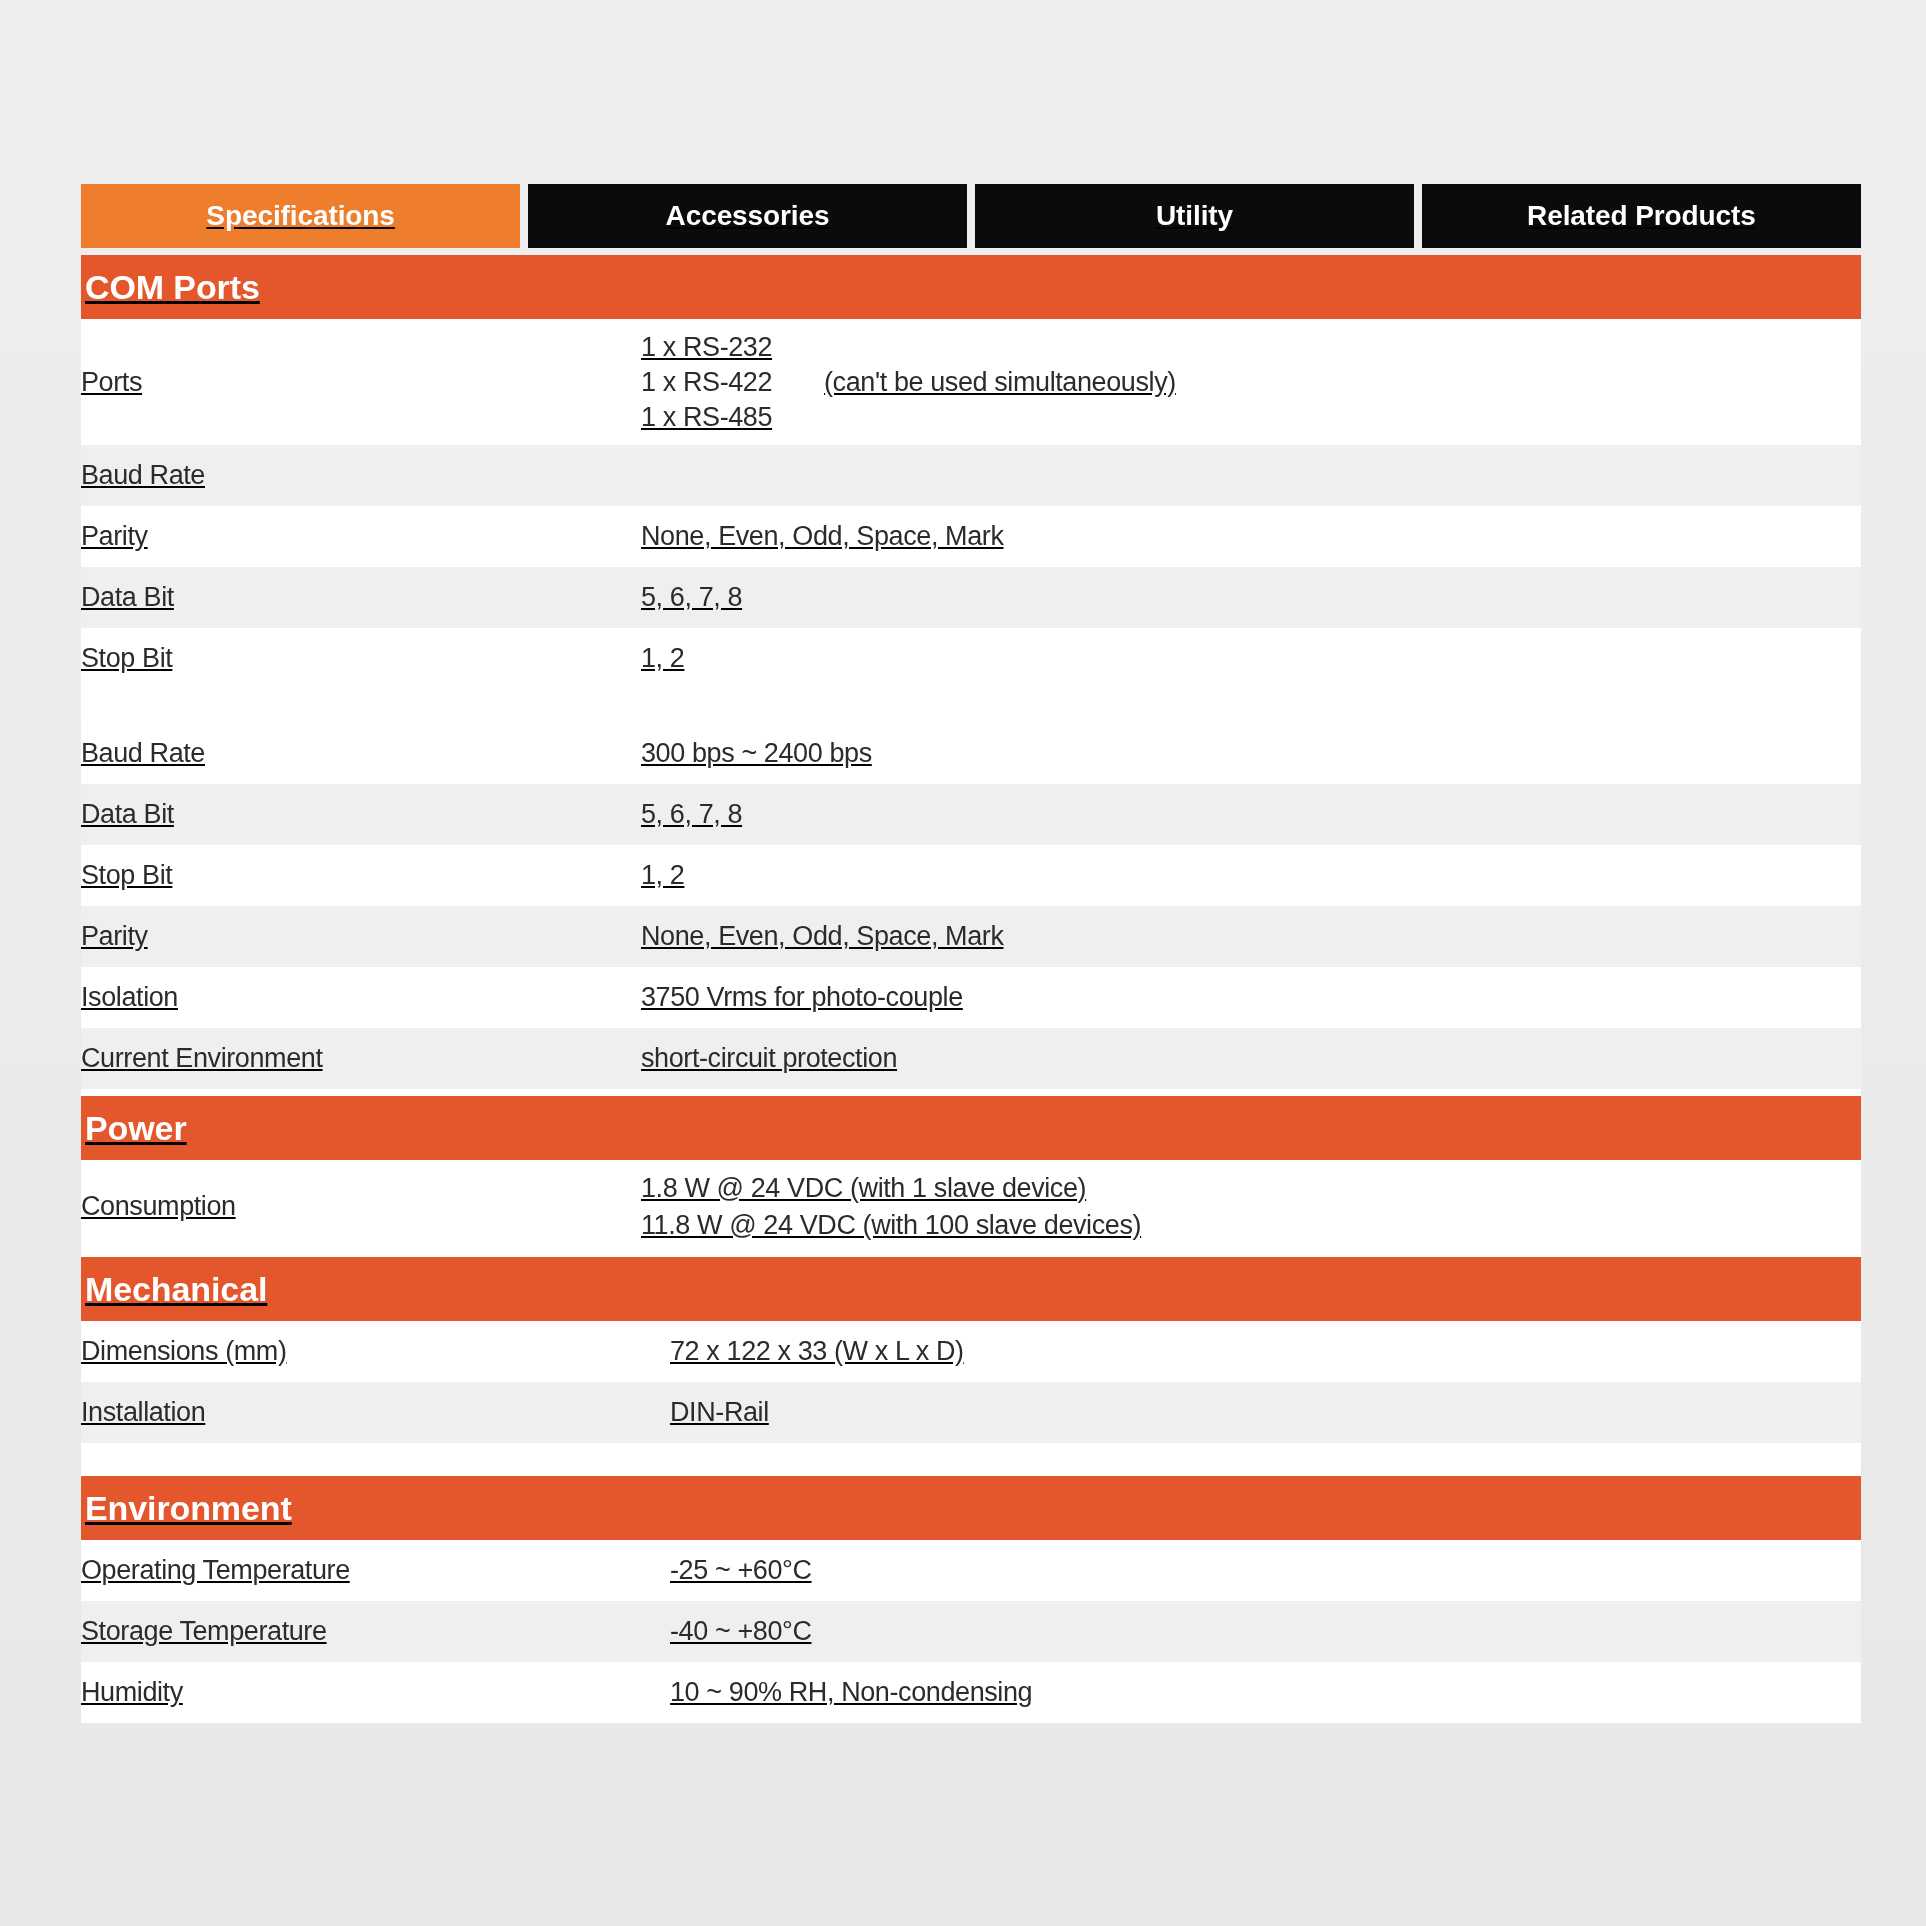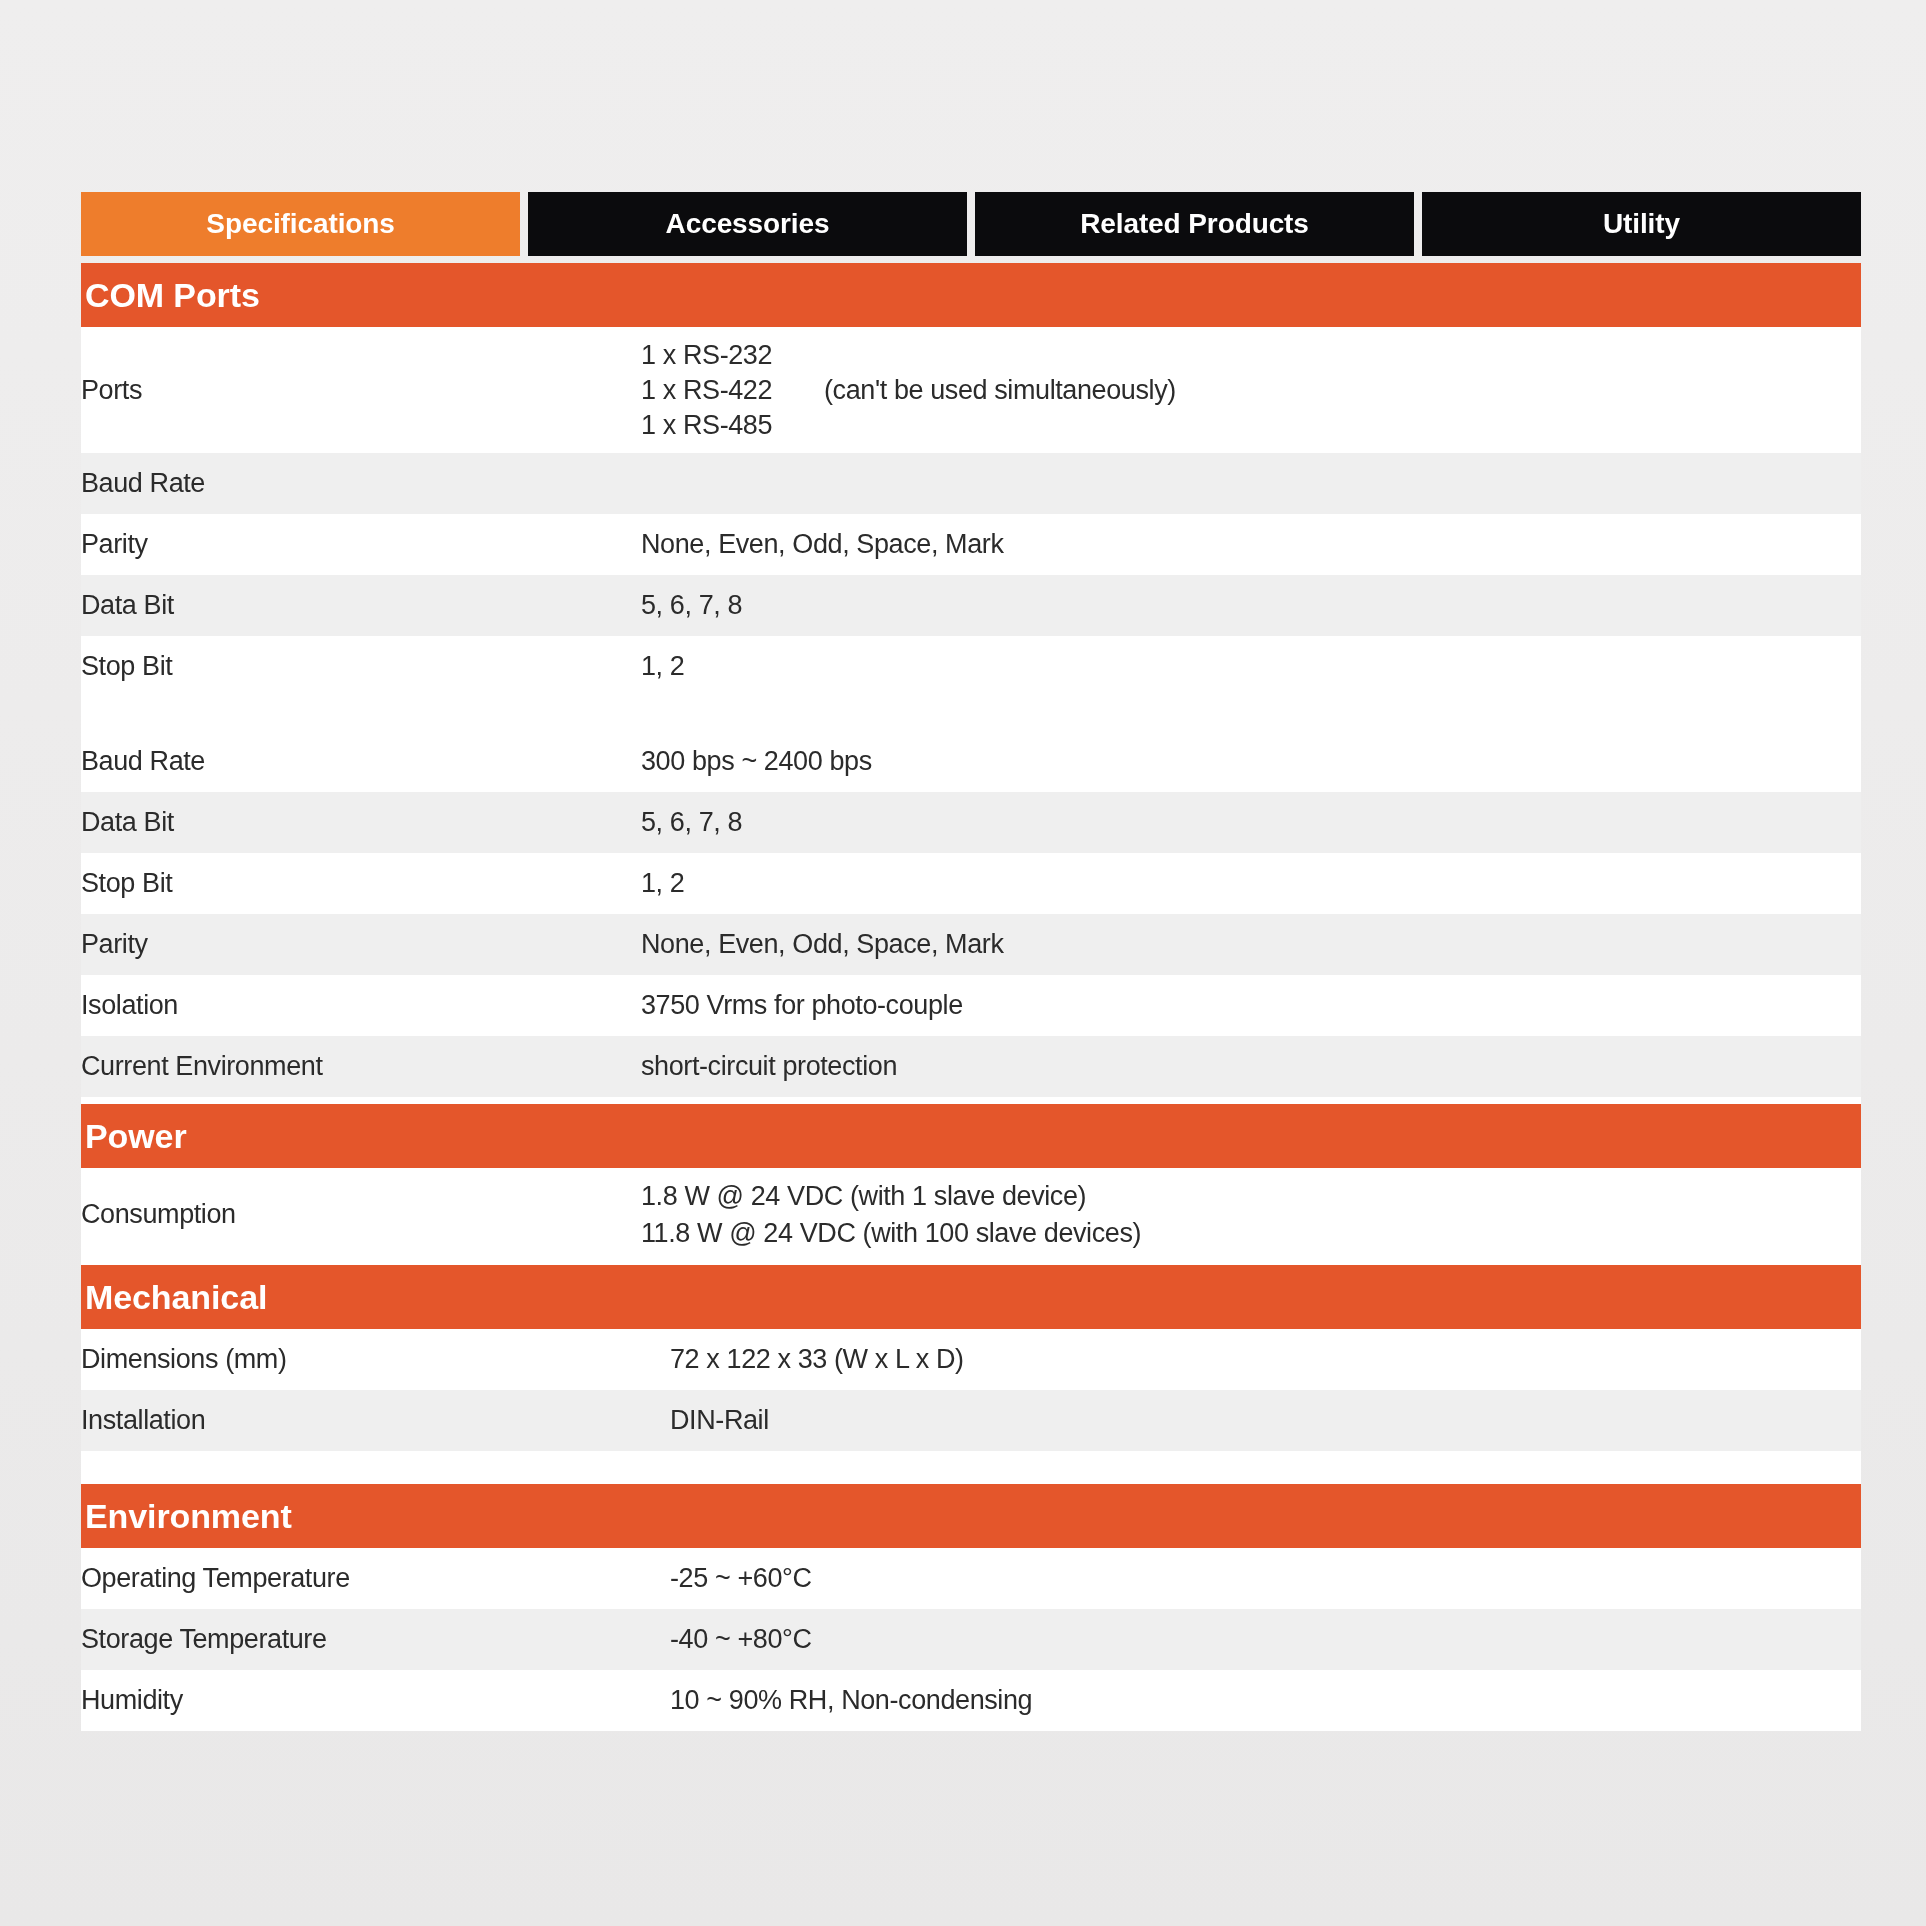--- a/index.html
+++ b/index.html
@@ -6,22 +6,23 @@
   html, body { width: 1926px; height: 1926px; }
   body {
     font-family: "Liberation Sans", "DejaVu Sans", sans-serif;
     background: linear-gradient(180deg, #efeeee 0%, #ecebeb 55%, #e9e8e8 100%);
     position: relative;
     overflow: hidden;
   }
   .content {
     position: absolute;
     left: 81px;
-    top: 192px;
+    top: 184px;
     width: 1780px;
+    text-decoration: underline;
   }
   
   .tabs {
     display: flex;
     gap: 7.8px;
     height: 64px;
     margin-bottom: 7px;
   }
   .tab {
     flex: 1;
@@ -76,22 +77,22 @@
   .pad-47 { height: 33px; }
 </style>
 </head>
 <body>
 
 <div class="content">
 
   <div class="tabs">
     <div class="tab active">Specifications</div>
     <div class="tab">Accessories</div>
+    <div class="tab">Utility</div>
     <div class="tab">Related Products</div>
-    <div class="tab">Utility</div>
   </div>
 
   <div class="section">
     <div class="section-header">COM Ports</div>
     <div class="rows">
       <div class="row multiline-3">
         <div class="label">Ports</div>
         <div class="value">
           <div>1 x RS-232</div>
           <div>

